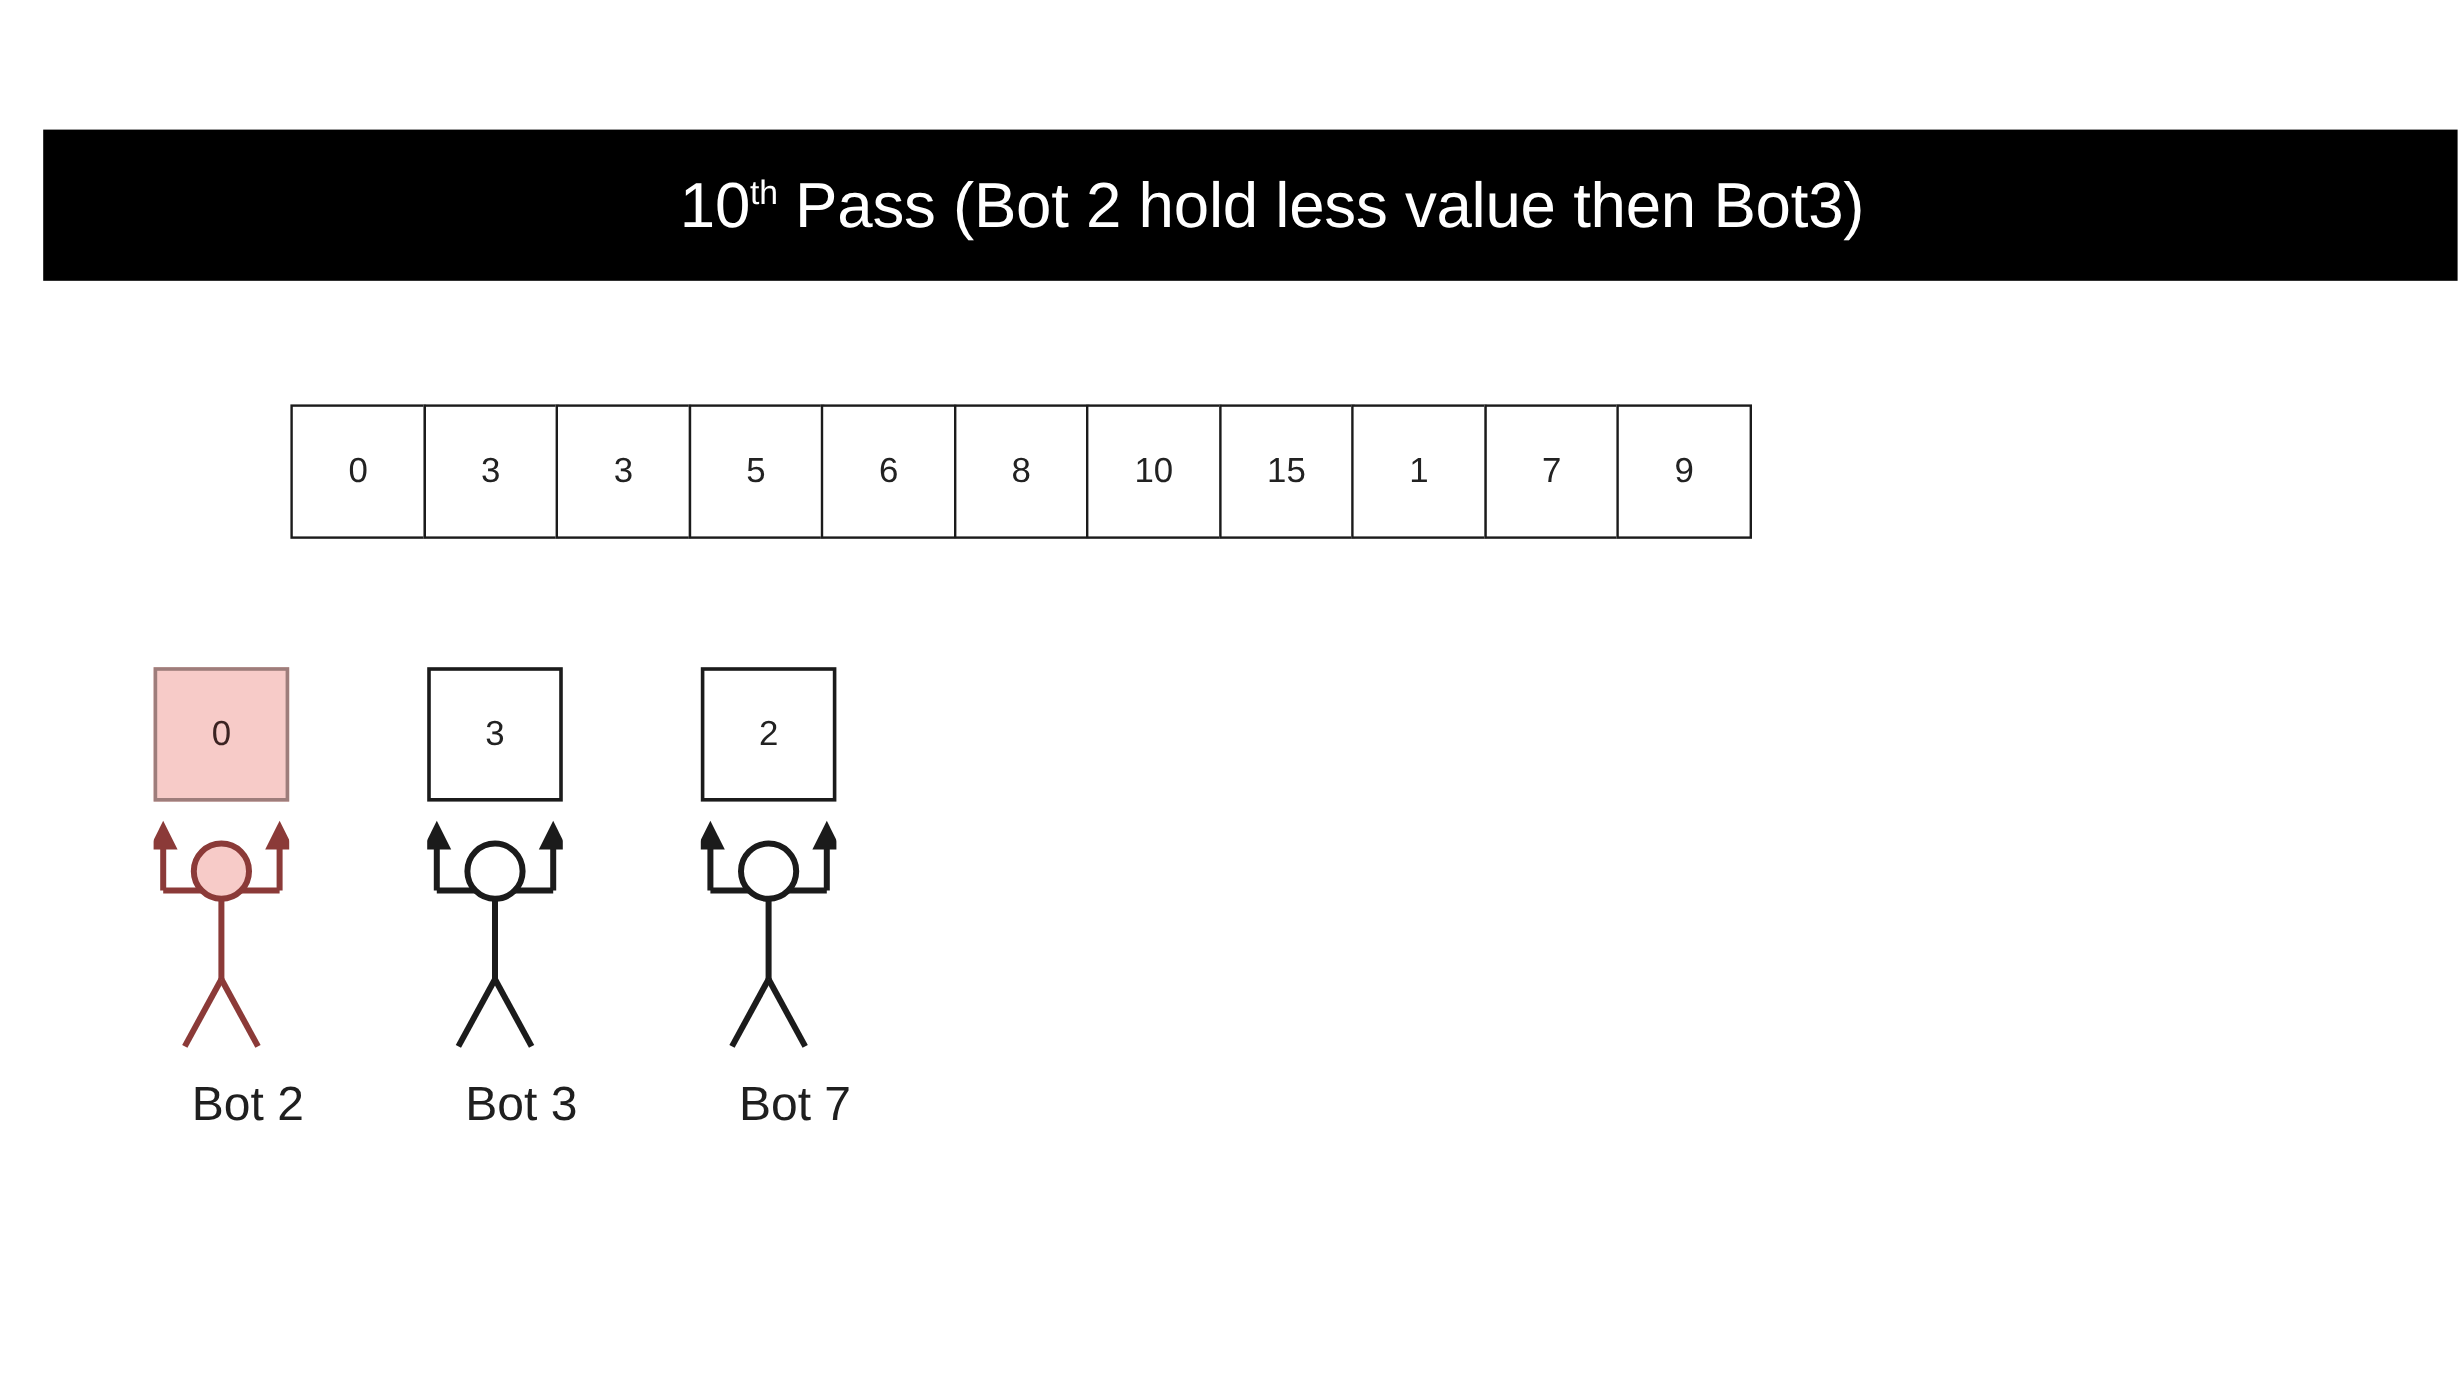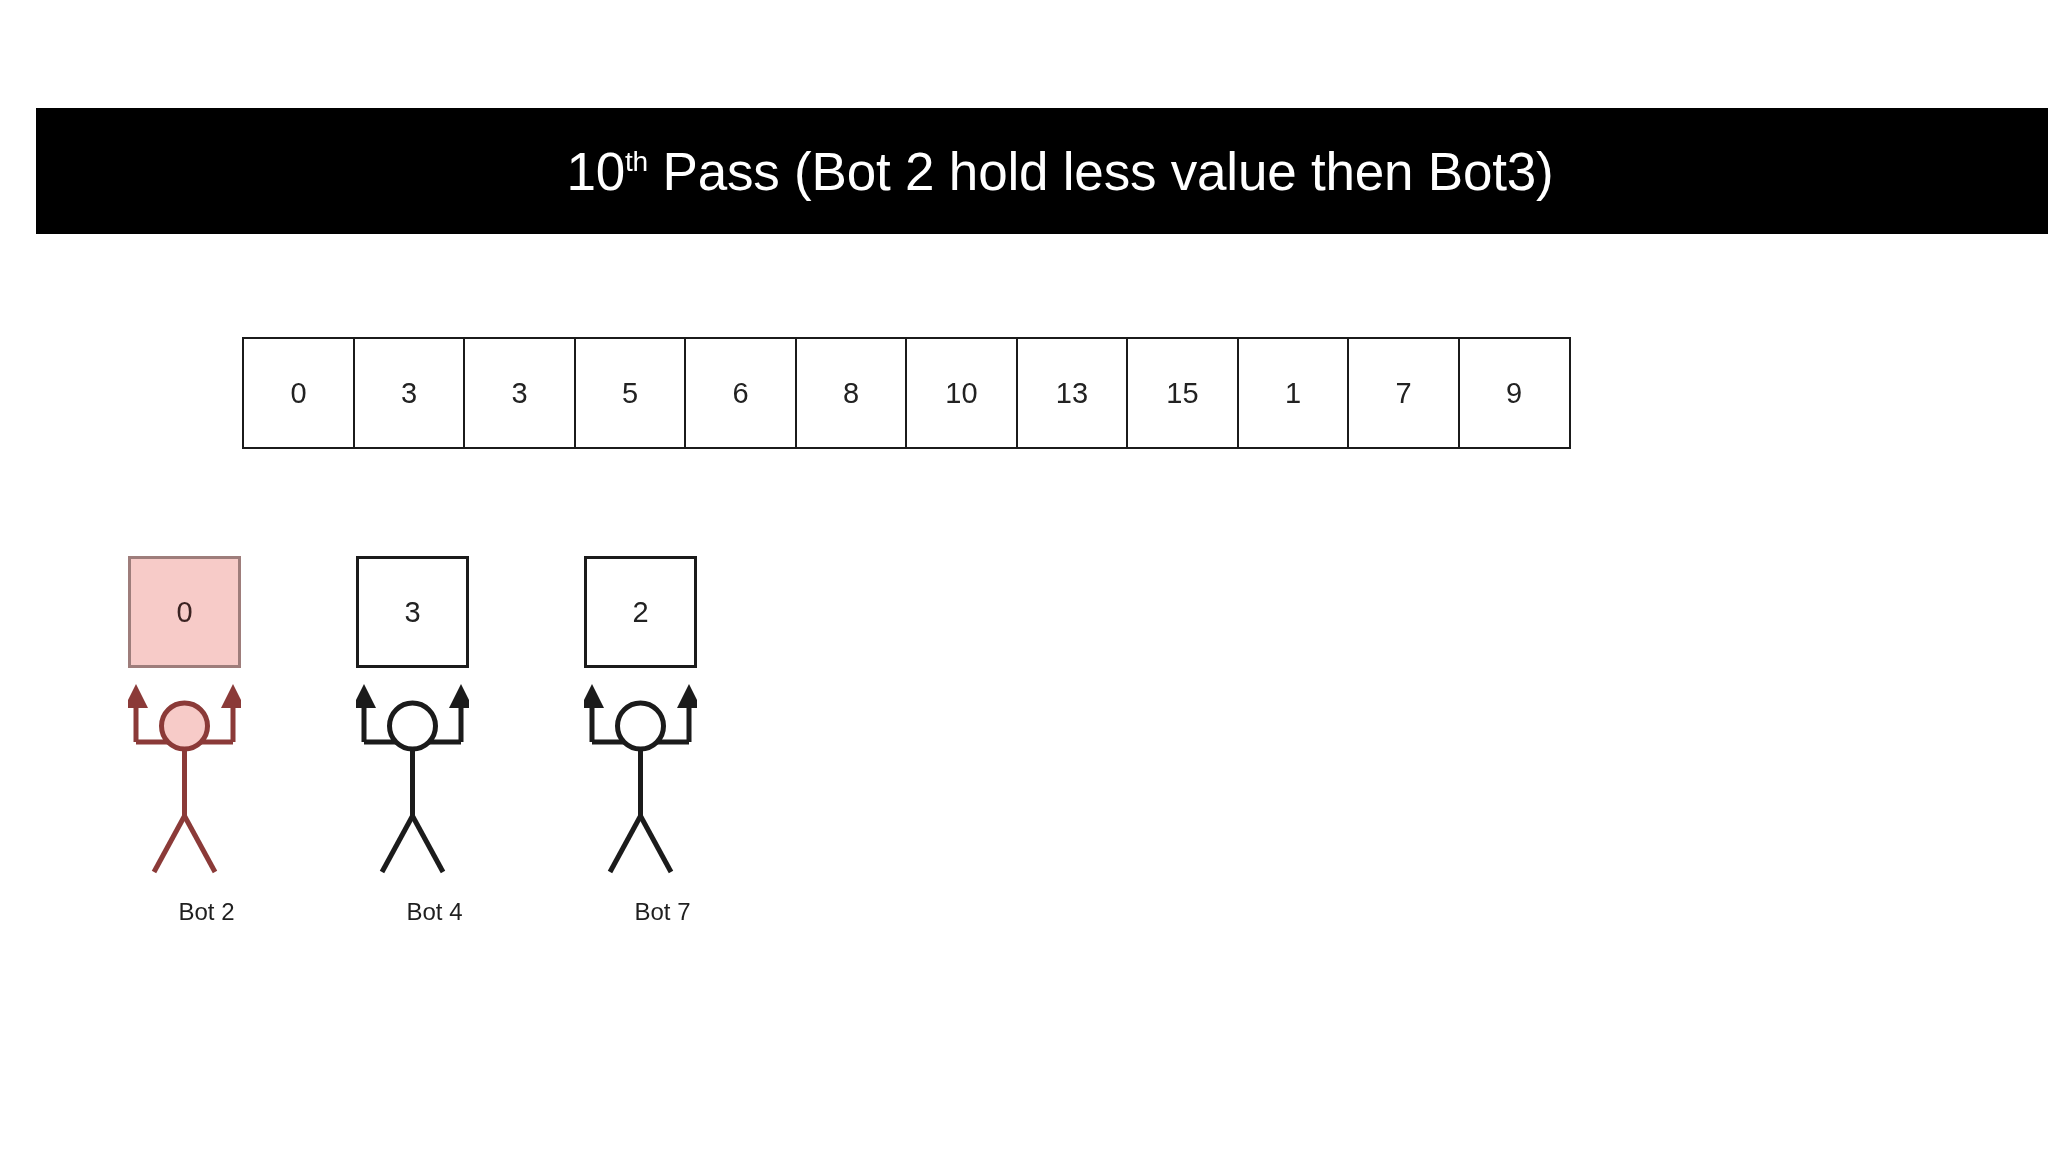--- a/index.html
+++ b/index.html
@@ -99,21 +99,21 @@
     color: #3b2322;
   }
   .bot-figure {
     margin-top: 14px;
     width: 113px;
     height: 208px;
     display: block;
   }
   .bot-label {
     margin-top: 8px;
-    font-size: 24px;
+    font-size: 40px;
     color: #1f1f1f;
     white-space: nowrap;
     margin-left: 44px;
   }
 </style>
 </head>
 <body>
 
 <div id="title-banner">
   <div id="title-text">
@@ -122,21 +122,20 @@
 </div>
 
 <div id="array-strip">
     <div class="array-cell">0</div>
     <div class="array-cell">3</div>
     <div class="array-cell">3</div>
     <div class="array-cell">5</div>
     <div class="array-cell">6</div>
     <div class="array-cell">8</div>
     <div class="array-cell">10</div>
-    <div class="array-cell">13</div>
     <div class="array-cell">15</div>
     <div class="array-cell">1</div>
     <div class="array-cell">7</div>
     <div class="array-cell">9</div>
   </div>
 
 <div id="bots-row">
     <div class="bot highlight">
       <div class="bot-box">0</div>
       <svg class="bot-figure" viewBox="0 0 113 208">
@@ -162,21 +161,21 @@
           <path d="M105 60 L105 22"></path>
           <path d="M8 60 L105 60"></path>
           <path d="M56.5 64 L56.5 134"></path>
           <path d="M56.5 134 L26 190"></path>
           <path d="M56.5 134 L87 190"></path>
         </g>
         <circle cx="56.5" cy="44" r="23" fill="#ffffff" stroke="#1b1b1b" stroke-width="5"></circle>
         <polygon points="8,2 -4,26 20,26" fill="#1b1b1b"></polygon>
         <polygon points="105,2 93,26 117,26" fill="#1b1b1b"></polygon>
       </svg>
-      <div class="bot-label">Bot 4</div>
+      <div class="bot-label">Bot 3</div>
     </div>
     <div class="bot">
       <div class="bot-box">2</div>
       <svg class="bot-figure" viewBox="0 0 113 208">
         <g fill="none" stroke="#1b1b1b" stroke-width="5" stroke-linecap="butt">
           <path d="M8 60 L8 22"></path>
           <path d="M105 60 L105 22"></path>
           <path d="M8 60 L105 60"></path>
           <path d="M56.5 64 L56.5 134"></path>
           <path d="M56.5 134 L26 190"></path>

